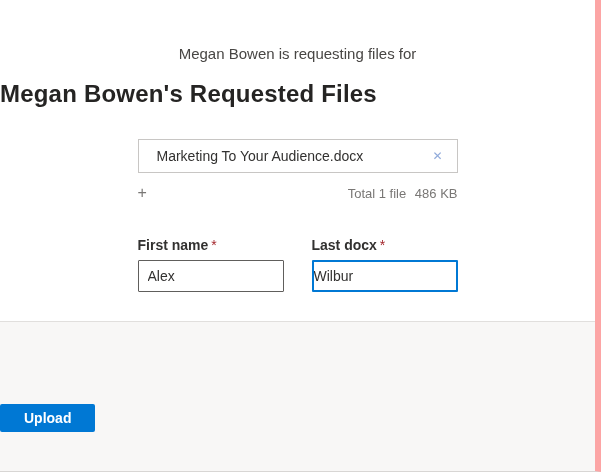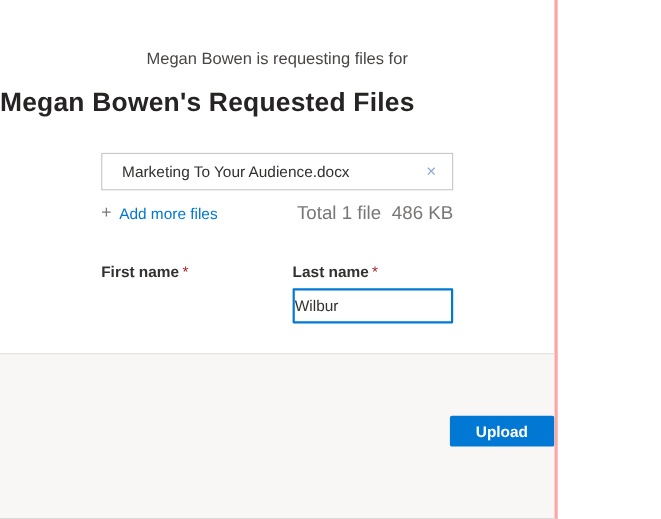--- a/index.html
+++ b/index.html
@@ -1,20 +1,20 @@
 <!DOCTYPE html>
 <html><head>
 <meta charset="utf-8">
 <style>
   * { margin:0; padding:0; box-sizing:border-box; }
   html,body { background:#ffffff; }
   body { font-family:"Liberation Sans", sans-serif; }
   .page {
-    position:relative; width:507px; height:472px; background:#ffffff;
-    border-right:3px solid #fca5a5; border-bottom:1px solid #d8d6d4;
+    position:relative; width:601px; height:472px; background:#ffffff;
+    border-right:6px solid #fca5a5; border-bottom:1px solid #d8d6d4;
     overflow:hidden;
   }
   .subtitle {
     margin-top:45px; text-align:center;
     font-size:15px; line-height:18px; color:#484644; font-weight:400;
   }
   .title {
     margin-top:16px; text-align:left;
     font-size:24px; line-height:30px; color:#252423; font-weight:700;
     letter-spacing:0.2px;
@@ -34,38 +34,38 @@
     display:flex; justify-content:space-between; align-items:center;
     margin-top:11px;
   }
   .add-link {
     display:inline-flex; align-items:center; gap:7px;
     background:none; border:none; cursor:pointer; padding:0;
     font-size:14px; font-family:"Liberation Sans", sans-serif;
   }
   .add-plus { color:#797775; font-size:16px; font-weight:400; }
   .add-text { color:#0078d4; }
-  .total-text { font-size:17px; color:#797775; }
+  .total-text { font-size:13px; color:#797775; }
   .total-text .size { margin-left:5px; }
   .name-row { display:flex; gap:28px; margin-top:33px; }
   .field { flex:1; }
   .field-label { font-size:14px; font-weight:700; color:#323130; line-height:20px; }
   .required { color:#a4262c; margin-left:3px; font-weight:400; }
   .text-input {
     margin-top:5px; width:100%; height:32px; padding:0 9px;
     font-size:14px; color:#323130; background:#fff;
     border:1px solid #605e5c; border-radius:1px; outline:none;
     font-family:"Liberation Sans", sans-serif;
   }
   .text-input.focused { border:2px solid #0078d4; padding:0 0; }
   .footer {
     position:absolute; left:0; right:0; top:321px; bottom:0;
     background:#f8f7f6; border-top:1px solid #e1dfdd;
-    display:flex; justify-content:flex-end; align-items:flex-start;
-    padding-top:56px;
+    display:flex; justify-content:flex-start; align-items:flex-start;
+    padding-top:82px;
   }
   .upload-btn {
     background:#0078d4; color:#ffffff; border:none; border-radius:2px;
     height:28px; padding:0 24px; font-size:14px; font-weight:700;
     cursor:pointer; font-family:"Liberation Sans", sans-serif;
   }
 </style>
 </head>
 <body>
 
@@ -78,37 +78,37 @@
   <div class="content">
 
     <div class="file-box">
       <span class="file-name">Marketing To Your Audience.docx</span>
       <button class="file-remove">✕</button>
     </div>
 
     <div class="files-meta">
       <button class="add-link">
         <span class="add-plus">+</span>
-        <span class="add-text">Add more files</span>
       </button>
       <span class="total-text">
         <span>Total 1 file</span>
         <span class="size">486 KB</span>
       </span>
     </div>
 
     <div class="name-row">
       <div class="field">
         <div class="field-label">
           <span>First name</span><span class="required">*</span>
         </div>
+        <input class="text-input" type="text" value="Alex" style="">
       </div>
       <div class="field">
         <div class="field-label">
-          <span>Last name</span><span class="required">*</span>
+          <span>Last docx</span><span class="required">*</span>
         </div>
         <input class="text-input focused" type="text" value="Wilbur" style="">
       </div>
     </div>
 
   </div>
 
   <div class="footer">
     <button class="upload-btn">Upload</button>
   </div>

